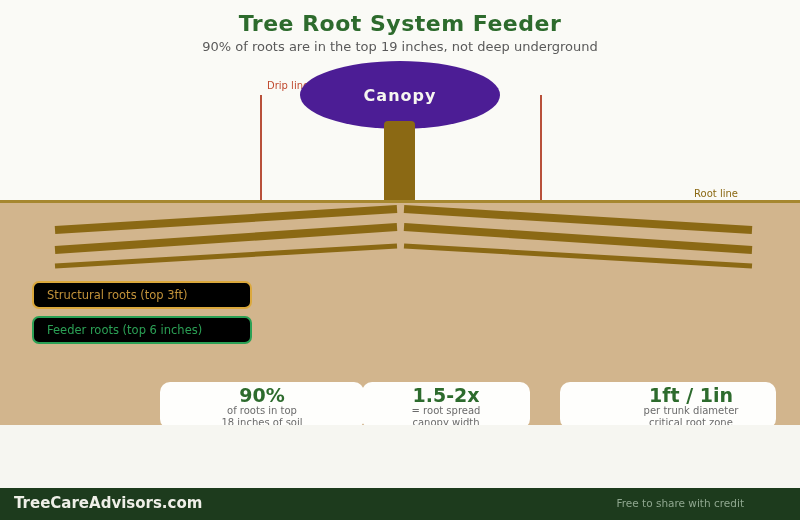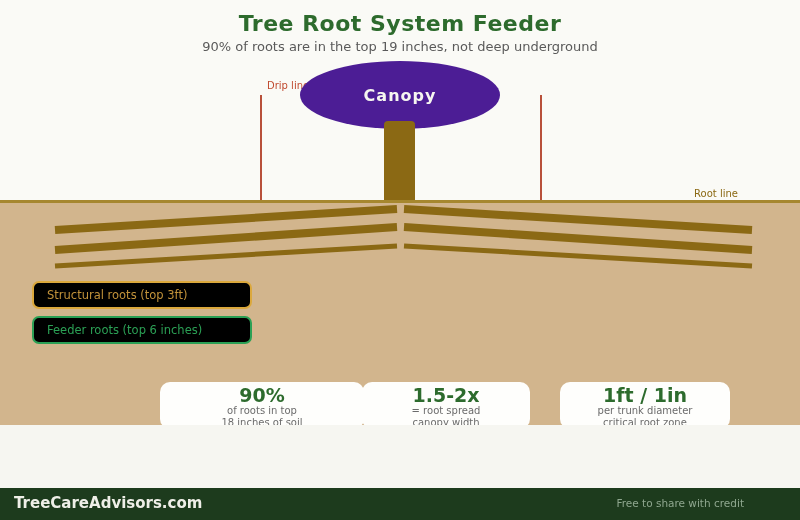--- a/index.html
+++ b/index.html
@@ -50,21 +50,21 @@
   }
   .zone-structural{top:281px;border-color:#DBA83C;color:#C2923A;}
   .zone-feeder{top:316px;border-color:#2BA055;color:#2BA055;}
   
   .card{
     position:absolute;top:382px;height:44px;background:#FEFEFC;border-radius:10px;
     text-align:center;padding-top:3px;box-sizing:content-box;
   }
   .card1{left:160px;width:204px;}
   .card2{left:362px;width:168px;}
-  .card3{left:560px;width:170px;}
+  .card3{left:560px;width:170px;padding-left:46px;}
   .card-value{font-size:19px;font-weight:bold;color:#2D6B2D;line-height:20px;}
   .card-line{font-size:10px;color:#6B6B6B;line-height:12px;}
   
   .cream-strip{position:absolute;top:425px;left:0;width:800px;height:63px;background:#F6F6F1;}
   .footer{
     position:absolute;top:488px;left:0;width:800px;height:32px;background:#1D3B1D;
     display:flex;align-items:center;justify-content:space-between;
     padding:0 56px 3px 14px;box-sizing:border-box;
   }
   .footer-site{color:#EFEFE8;font-size:15px;font-weight:bold;}

